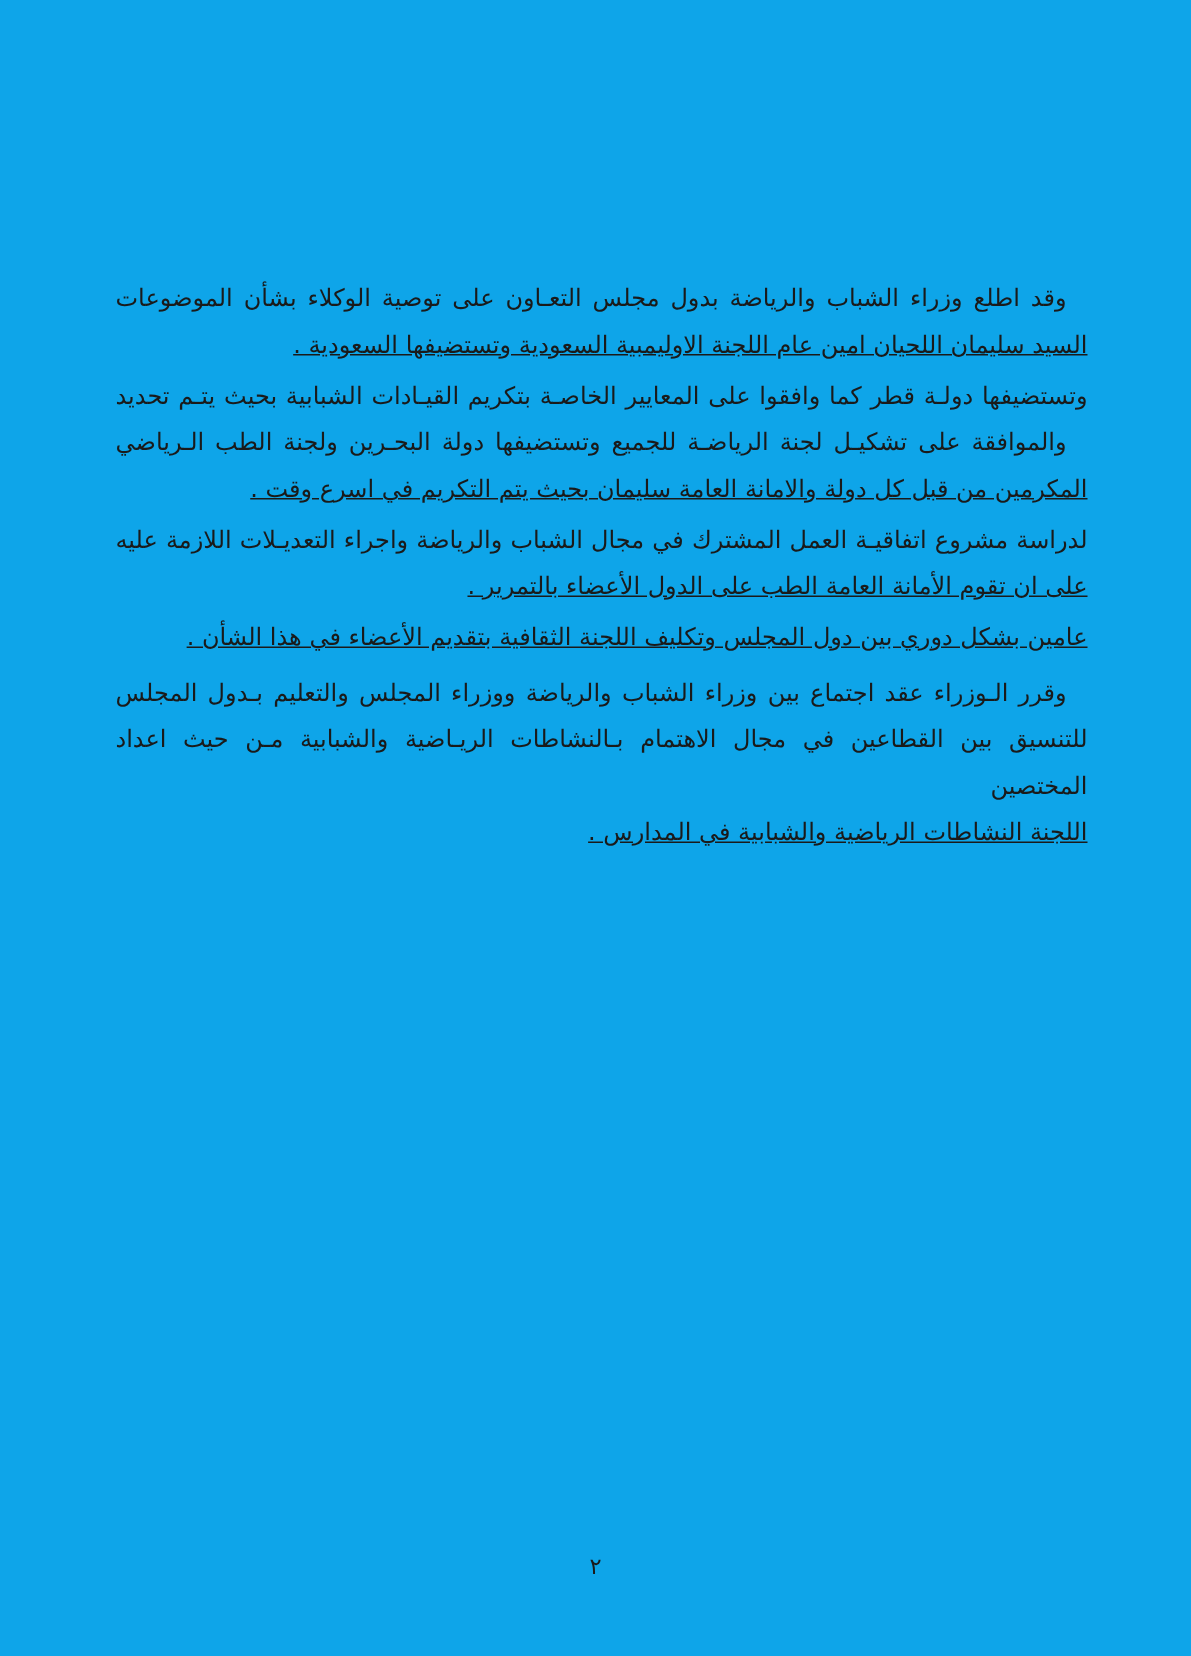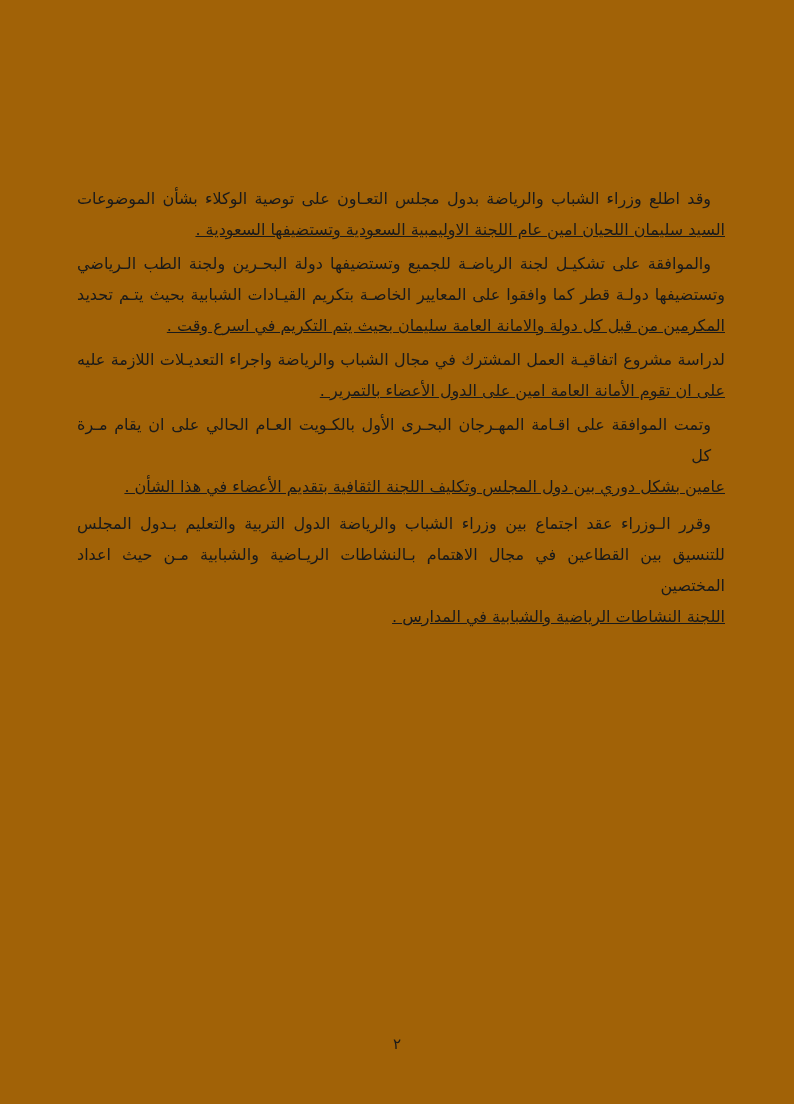--- a/index.html
+++ b/index.html
@@ -10,21 +10,21 @@
     width: 794px;
     height: 1104px;
     background: #ffffff;
     position: relative;
     overflow: hidden;
     font-family: "DejaVu Sans", sans-serif;
   }
   .scan-page {
     position: absolute;
     inset: 0;
-    background: #a16207;
+    background: #0ea5e9;
   }
   .text-block {
     position: absolute;
     top: 183px;
     right: 69px;
     left: 77px;
     direction: rtl;
     unicode-bidi: embed;
     color: #1a1a1a;
     font-size: 16px;
@@ -66,37 +66,36 @@
 <div class="scan-page">
 
   <div class="text-block">
 
     <div class="para">
       <div class="line first">وقد اطلع وزراء الشباب والرياضة بدول مجلس التعـاون على توصية الوكلاء بشأن الموضوعات</div>
       <div class="line plast">السيد سليمان اللحيان امين عام اللجنة الاوليمبية السعودية وتستضيفها السعودية .</div>
     </div>
 
     <div class="para">
+      <div class="line">وتستضيفها دولـة قطر كما وافقوا على المعايير الخاصـة بتكريم القيـادات الشبابية بحيث يتـم تحديد</div>
       <div class="line first">والموافقة على تشكيـل لجنة الرياضـة للجميع وتستضيفها دولة البحـرين ولجنة الطب الـرياضي</div>
-      <div class="line">وتستضيفها دولـة قطر كما وافقوا على المعايير الخاصـة بتكريم القيـادات الشبابية بحيث يتـم تحديد</div>
       <div class="line plast">المكرمين من قبل كل دولة والامانة العامة سليمان بحيث يتم التكريم في اسرع وقت .</div>
     </div>
 
     <div class="para">
       <div class="line">لدراسة مشروع اتفاقيـة العمل المشترك في مجال الشباب والرياضة واجراء التعديـلات اللازمة عليه</div>
-      <div class="line plast">على ان تقوم الأمانة العامة امين على الدول الأعضاء بالتمرير .</div>
+      <div class="line plast">على ان تقوم الأمانة العامة الطب على الدول الأعضاء بالتمرير .</div>
     </div>
 
     <div class="para para-gap-lg">
-      <div class="line first">وتمت الموافقة على اقـامة المهـرجان البحـرى الأول بالكـويت العـام الحالي على ان يقام مـرة كل</div>
       <div class="line plast">عامين بشكل دوري بين دول المجلس وتكليف اللجنة الثقافية بتقديم الأعضاء في هذا الشأن .</div>
     </div>
 
     <div class="para">
-      <div class="line first">وقرر الـوزراء عقد اجتماع بين وزراء الشباب والرياضة الدول التربية والتعليم بـدول المجلس</div>
+      <div class="line first">وقرر الـوزراء عقد اجتماع بين وزراء الشباب والرياضة ووزراء المجلس والتعليم بـدول المجلس</div>
       <div class="line">للتنسيق بين القطاعين في مجال الاهتمام بـالنشاطات الريـاضية والشبابية مـن حيث اعداد المختصين</div>
       <div class="line plast">اللجنة النشاطات الرياضية والشبابية في المدارس .</div>
     </div>
 
   </div>
 
   <div class="page-number">٢</div>
 
 </div>
 

